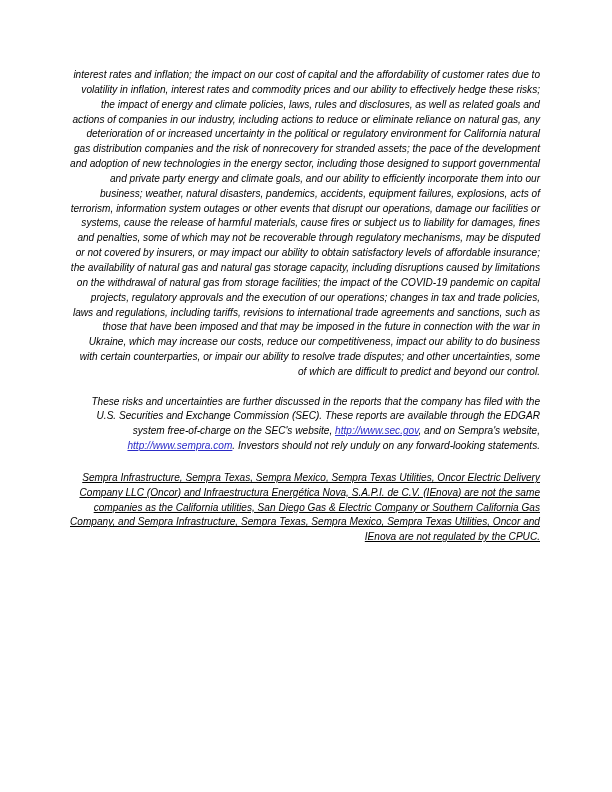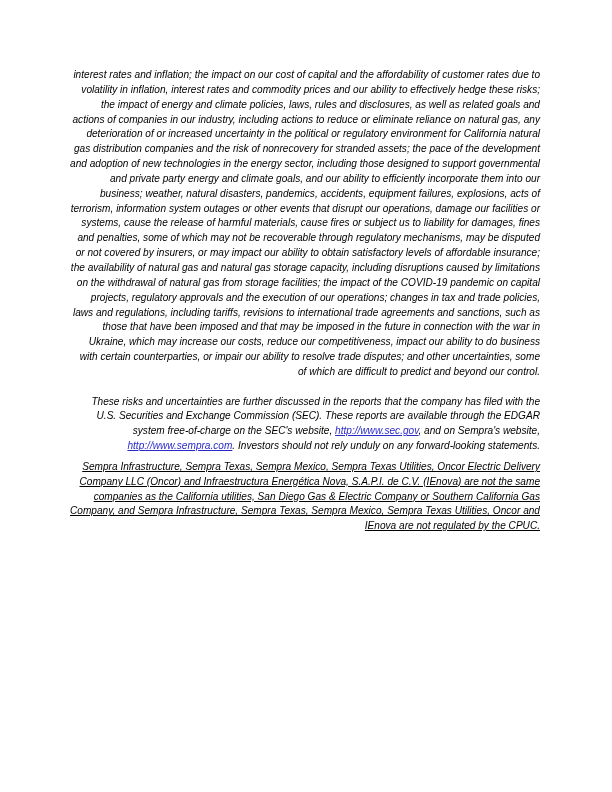--- a/index.html
+++ b/index.html
@@ -29,21 +29,21 @@
     text-align: right;
     margin: 0 0 14.8px 0;
     letter-spacing: 0.0px;
     word-spacing: 0.02px;
   }
   .para:last-child {
     margin-bottom: 0;
     text-decoration: underline;
   }
   .para.p2 {
-    margin-bottom: 6px;
+    margin-bottom: 17px;
   }
   a.doclink {
     color: #2a2ac8;
     text-decoration: underline;
     font-style: italic;
   }
 </style>
 </head>
 <body>
 

